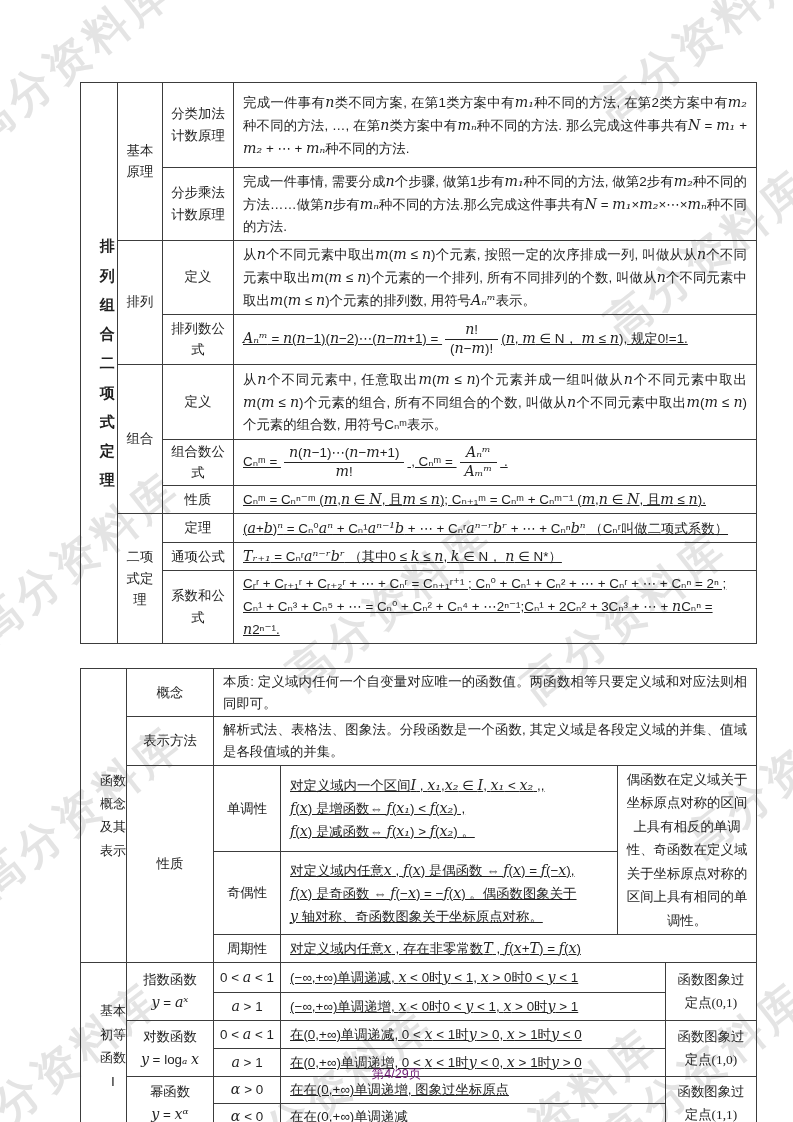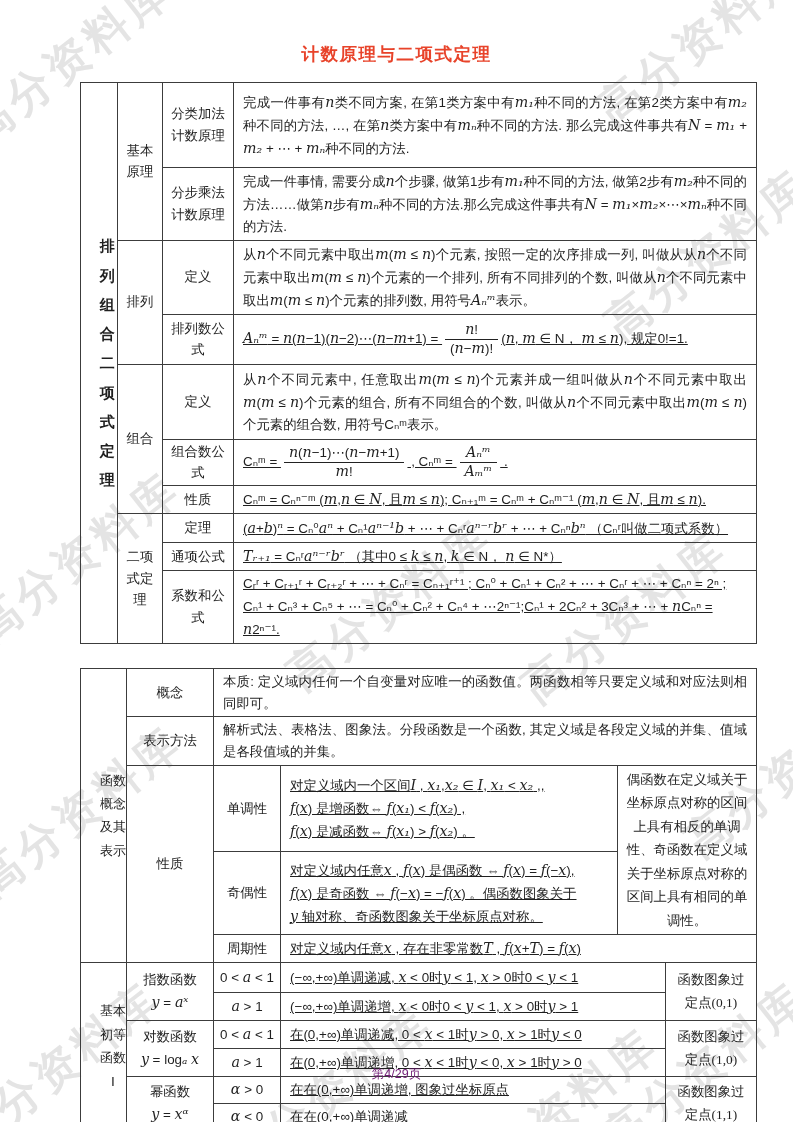--- a/index.html
+++ b/index.html
@@ -40,21 +40,20 @@
   <span class="wm" style="left:78px;top:558px">高分资料库</span>
   <span class="wm" style="left:390px;top:605px">高分资料库</span>
   <span class="wm" style="left:625px;top:618px">高分资料库</span>
   <span class="wm" style="left:80px;top:812px">高分资料库</span>
   <span class="wm" style="left:788px;top:772px">高分资料库</span>
   <span class="wm" style="left:58px;top:1068px">高分资料库</span>
   <span class="wm" style="left:330px;top:1092px">高分资料库</span>
   <span class="wm" style="left:556px;top:1114px">高分资料库</span>
   <span class="wm" style="left:705px;top:1068px">高分资料库</span>
 
-  <div class="sec-title" style="top:42px">计数原理与二项式定理</div>
 
   <table style="left:80px;top:82px;width:676px">
     <colgroup>
         <col style="width:37px">
         <col style="width:45px">
         <col style="width:71px">
         <col style="width:523px">
       </colgroup>
     <tbody>
         <tr style="height:85px">

